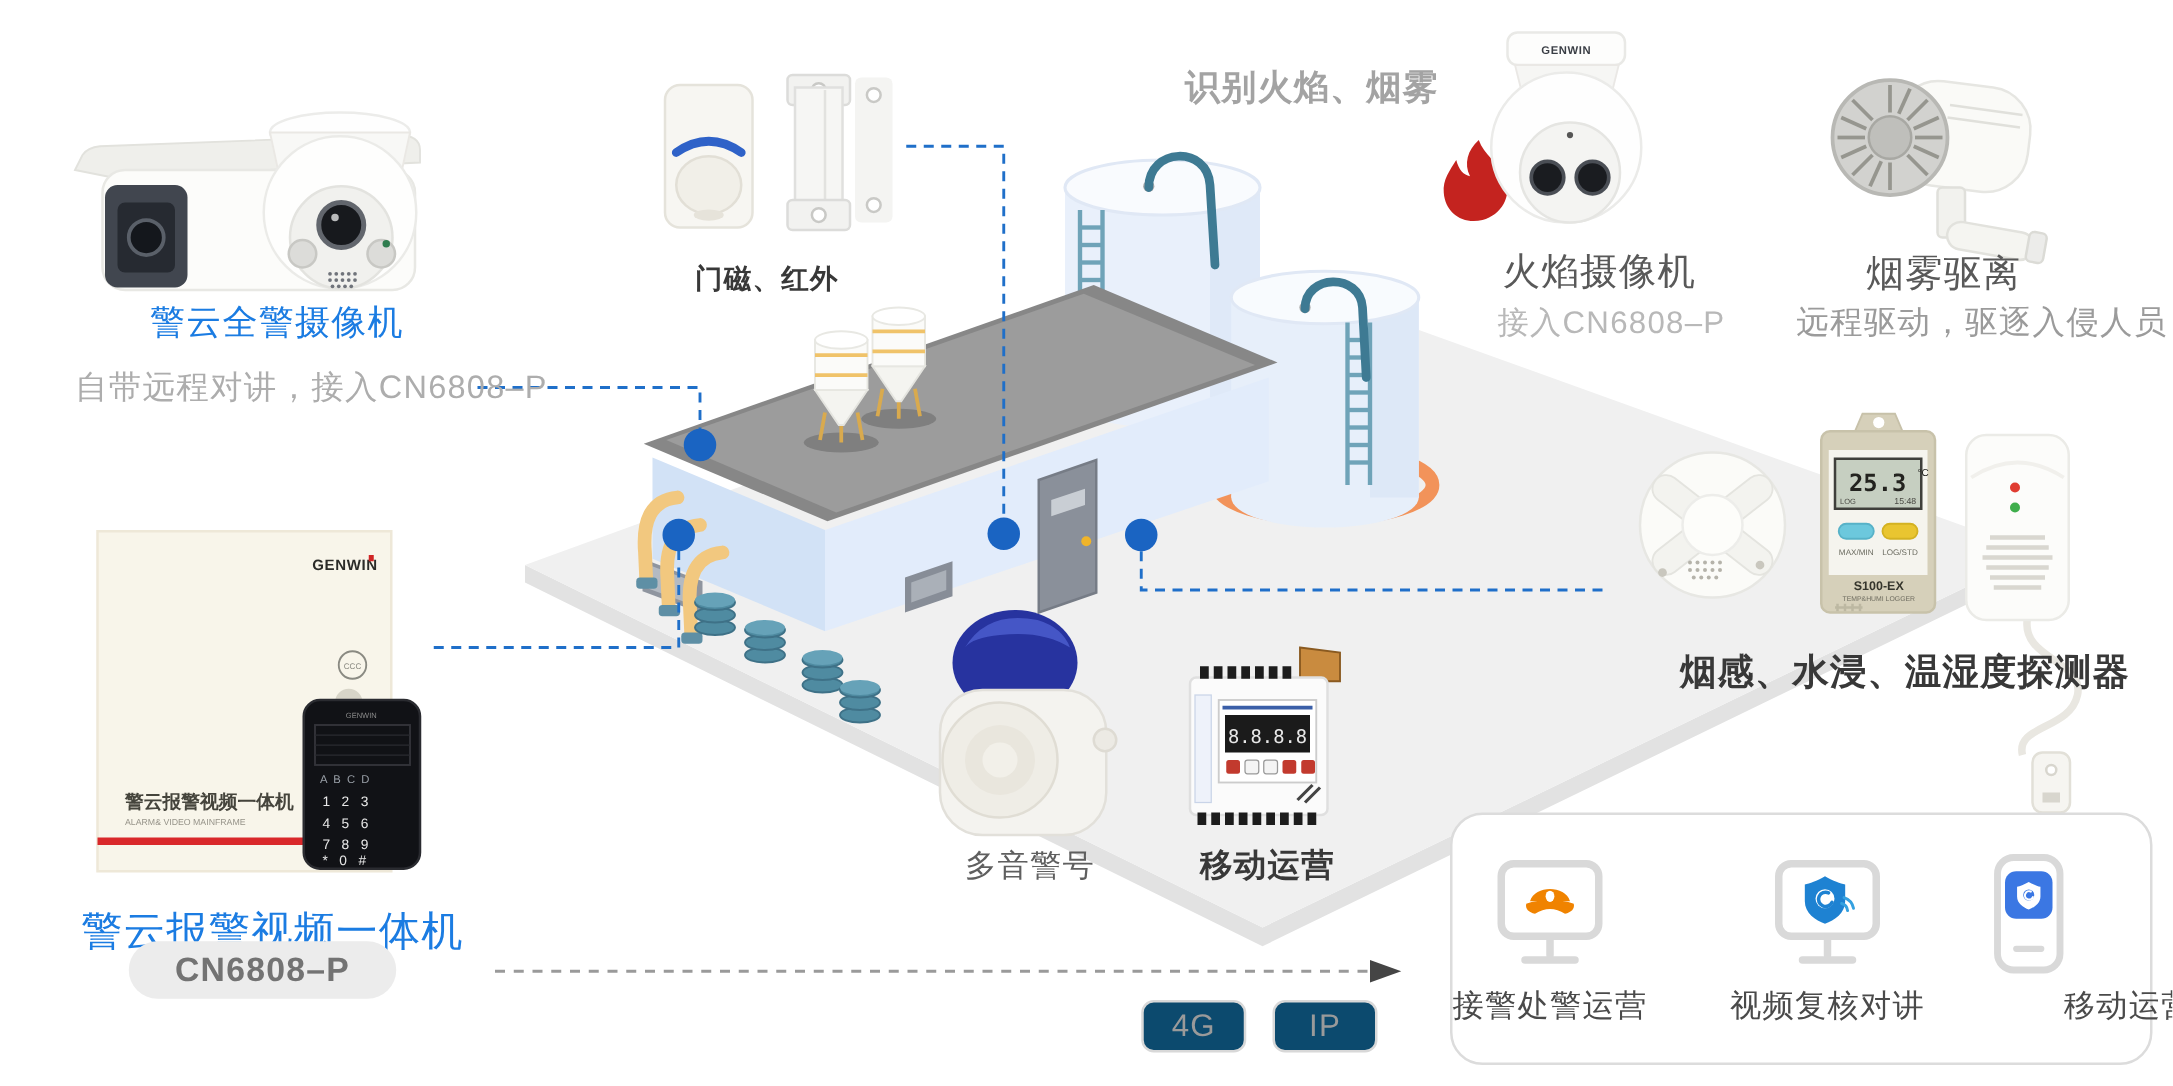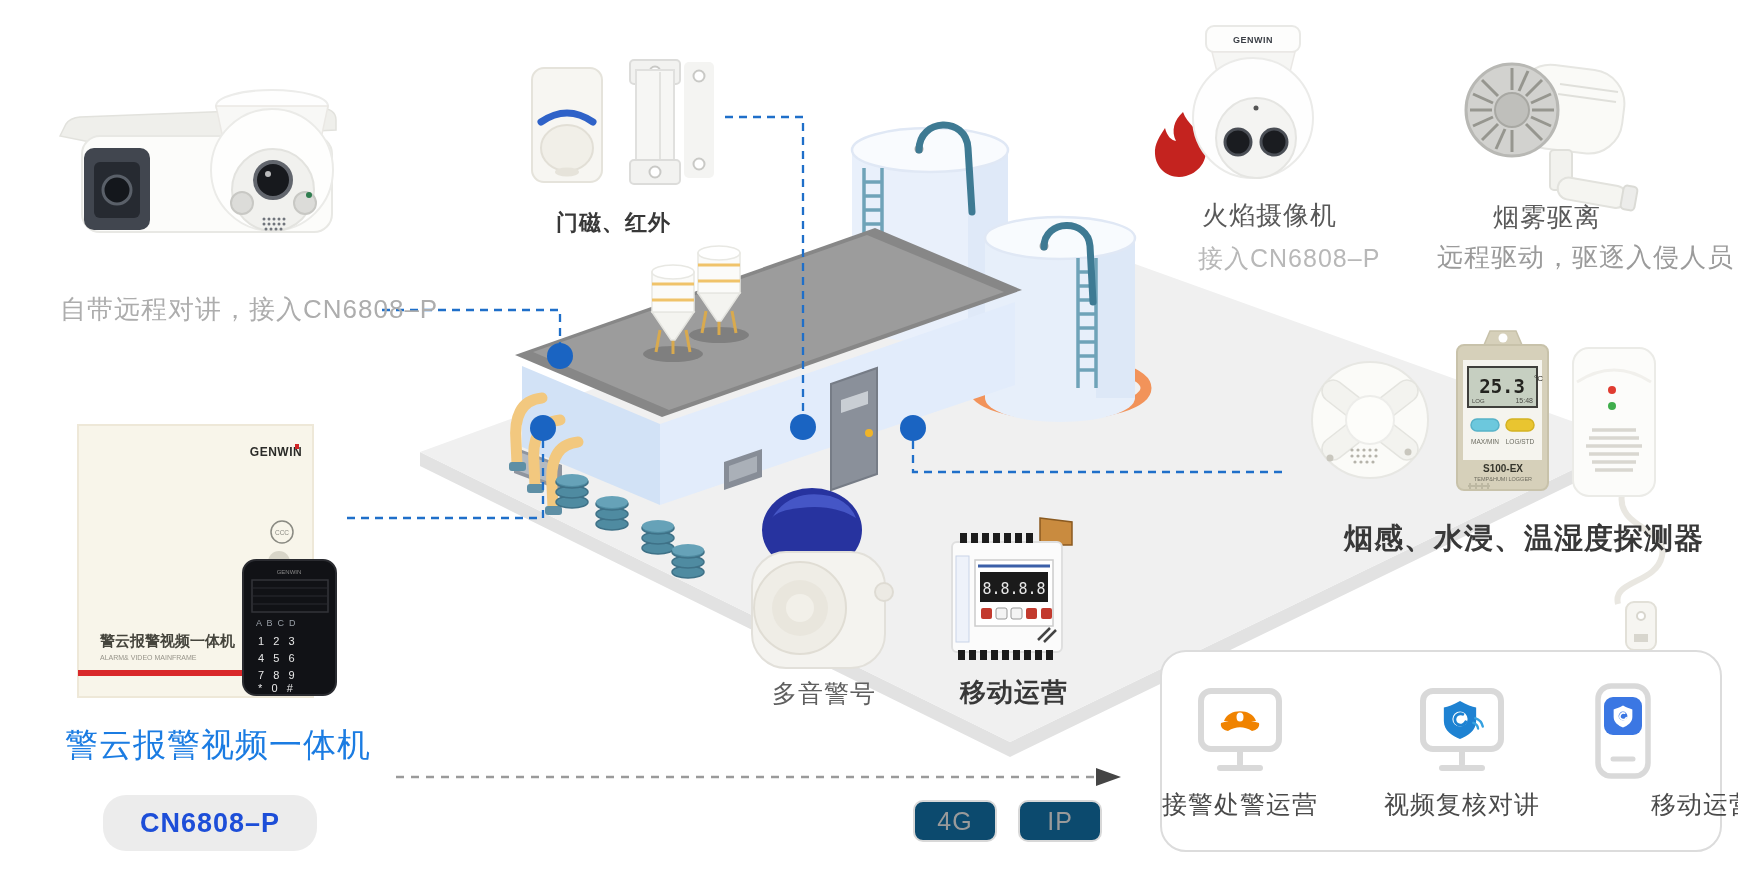--- a/index.html
+++ b/index.html
@@ -8,25 +8,25 @@
   .scene{position:absolute;left:0;top:0;}
   .lbl{position:absolute;white-space:nowrap;line-height:1.15;}
   .blue-title{color:#1b7ce2;font-size:28px;font-weight:500;letter-spacing:1px;}
   .blue-title-lg{color:#1b7ce2;font-size:33px;font-weight:500;letter-spacing:1px;}
   .gray-sub{color:#adadad;font-size:26px;letter-spacing:1px;}
   .gray-sub-sm{color:#b8b8b8;font-size:25px;letter-spacing:1px;}
   .dark-bold{color:#383838;font-size:22px;font-weight:bold;letter-spacing:1px;}
   .dark-bold-lg{color:#383838;font-size:29px;font-weight:bold;letter-spacing:1px;}
   .gray-bold{color:#a3a3a3;font-size:28px;font-weight:bold;letter-spacing:1px;}
   .gray-bold-sm{color:#9b9b9b;font-size:26px;font-weight:normal;letter-spacing:1px;}
-  .plain-dark{color:#595959;font-size:26px;letter-spacing:1px;}
+  .plain-dark{color:#595959;font-size:30px;letter-spacing:1px;}
   .plain-mid{color:#5f5f5f;font-size:25px;letter-spacing:1px;}
-  .pill{position:absolute;left:103px;top:795px;width:214px;height:56px;border-radius:23px;
+  .pill{position:absolute;left:103px;top:753px;width:214px;height:46px;border-radius:23px;
         background:#ececec;display:flex;align-items:center;justify-content:center;
-        font-size:27px;font-weight:600;color:#1d4ed8;letter-spacing:1px;}
+        font-size:27px;font-weight:600;color:#737373;letter-spacing:1px;}
   .net-badge{position:absolute;width:80px;height:38px;border:2.5px solid #d8d8d8;border-radius:10px;
         display:flex;align-items:center;justify-content:center;font-size:25px;color:#9a9a9a;
         background:#0c4a6e;letter-spacing:1px;}
   .ops-panel{position:absolute;left:1160px;top:650px;width:558px;height:198px;
         border:2px solid #dcdcdc;border-radius:26px;background:#fff;}
   .ops-label{position:absolute;top:788px;transform:translateX(-50%);font-size:25px;color:#4a4a4a;
         letter-spacing:1px;white-space:nowrap;}
   .ops-icon{position:absolute;}
 </style>
 </head>
@@ -421,22 +421,24 @@
     <circle cx="803" cy="427" r="13"></circle>
     <circle cx="913" cy="428" r="13"></circle>
   </g>
 
   <g>
     <line x1="396" y1="777" x2="1096" y2="777" stroke="#9a9a9a" stroke-width="2.4" stroke-dasharray="8 7"></line>
     <polygon points="1096,768 1121,777 1096,786" fill="#454545"></polygon>
   </g>
 </svg>
 
+<div class="lbl blue-title" style="left:120px;top:242px;">警云全警摄像机</div>
 <div class="lbl gray-sub" style="left:60px;top:295px;">自带远程对讲，接入CN6808–P</div>
 <div class="lbl dark-bold" style="left:556px;top:210px;">门磁、红外</div>
+<div class="lbl gray-bold" style="left:948px;top:54px;">识别火焰、烟雾</div>
 <div class="lbl plain-dark" style="left:1202px;top:201px;">火焰摄像机</div>
 <div class="lbl gray-sub-sm" style="left:1198px;top:244px;">接入CN6808–P</div>
 <div class="lbl plain-dark" style="left:1493px;top:203px;">烟雾驱离</div>
 <div class="lbl gray-bold-sm" style="left:1437px;top:243px;">远程驱动，驱逐入侵人员</div>
 <div class="lbl dark-bold-lg" style="left:1344px;top:522px;">烟感、水浸、温湿度探测器</div>
 <div class="lbl plain-mid" style="left:772px;top:679px;">多音警号</div>
 <div class="lbl dark-bold" style="left:960px;top:678px;font-size:26px;">移动运营</div>
 <div class="lbl blue-title-lg" style="left:65px;top:726px;">警云报警视频一体机</div>
 
 <div class="pill">CN6808–P</div>

